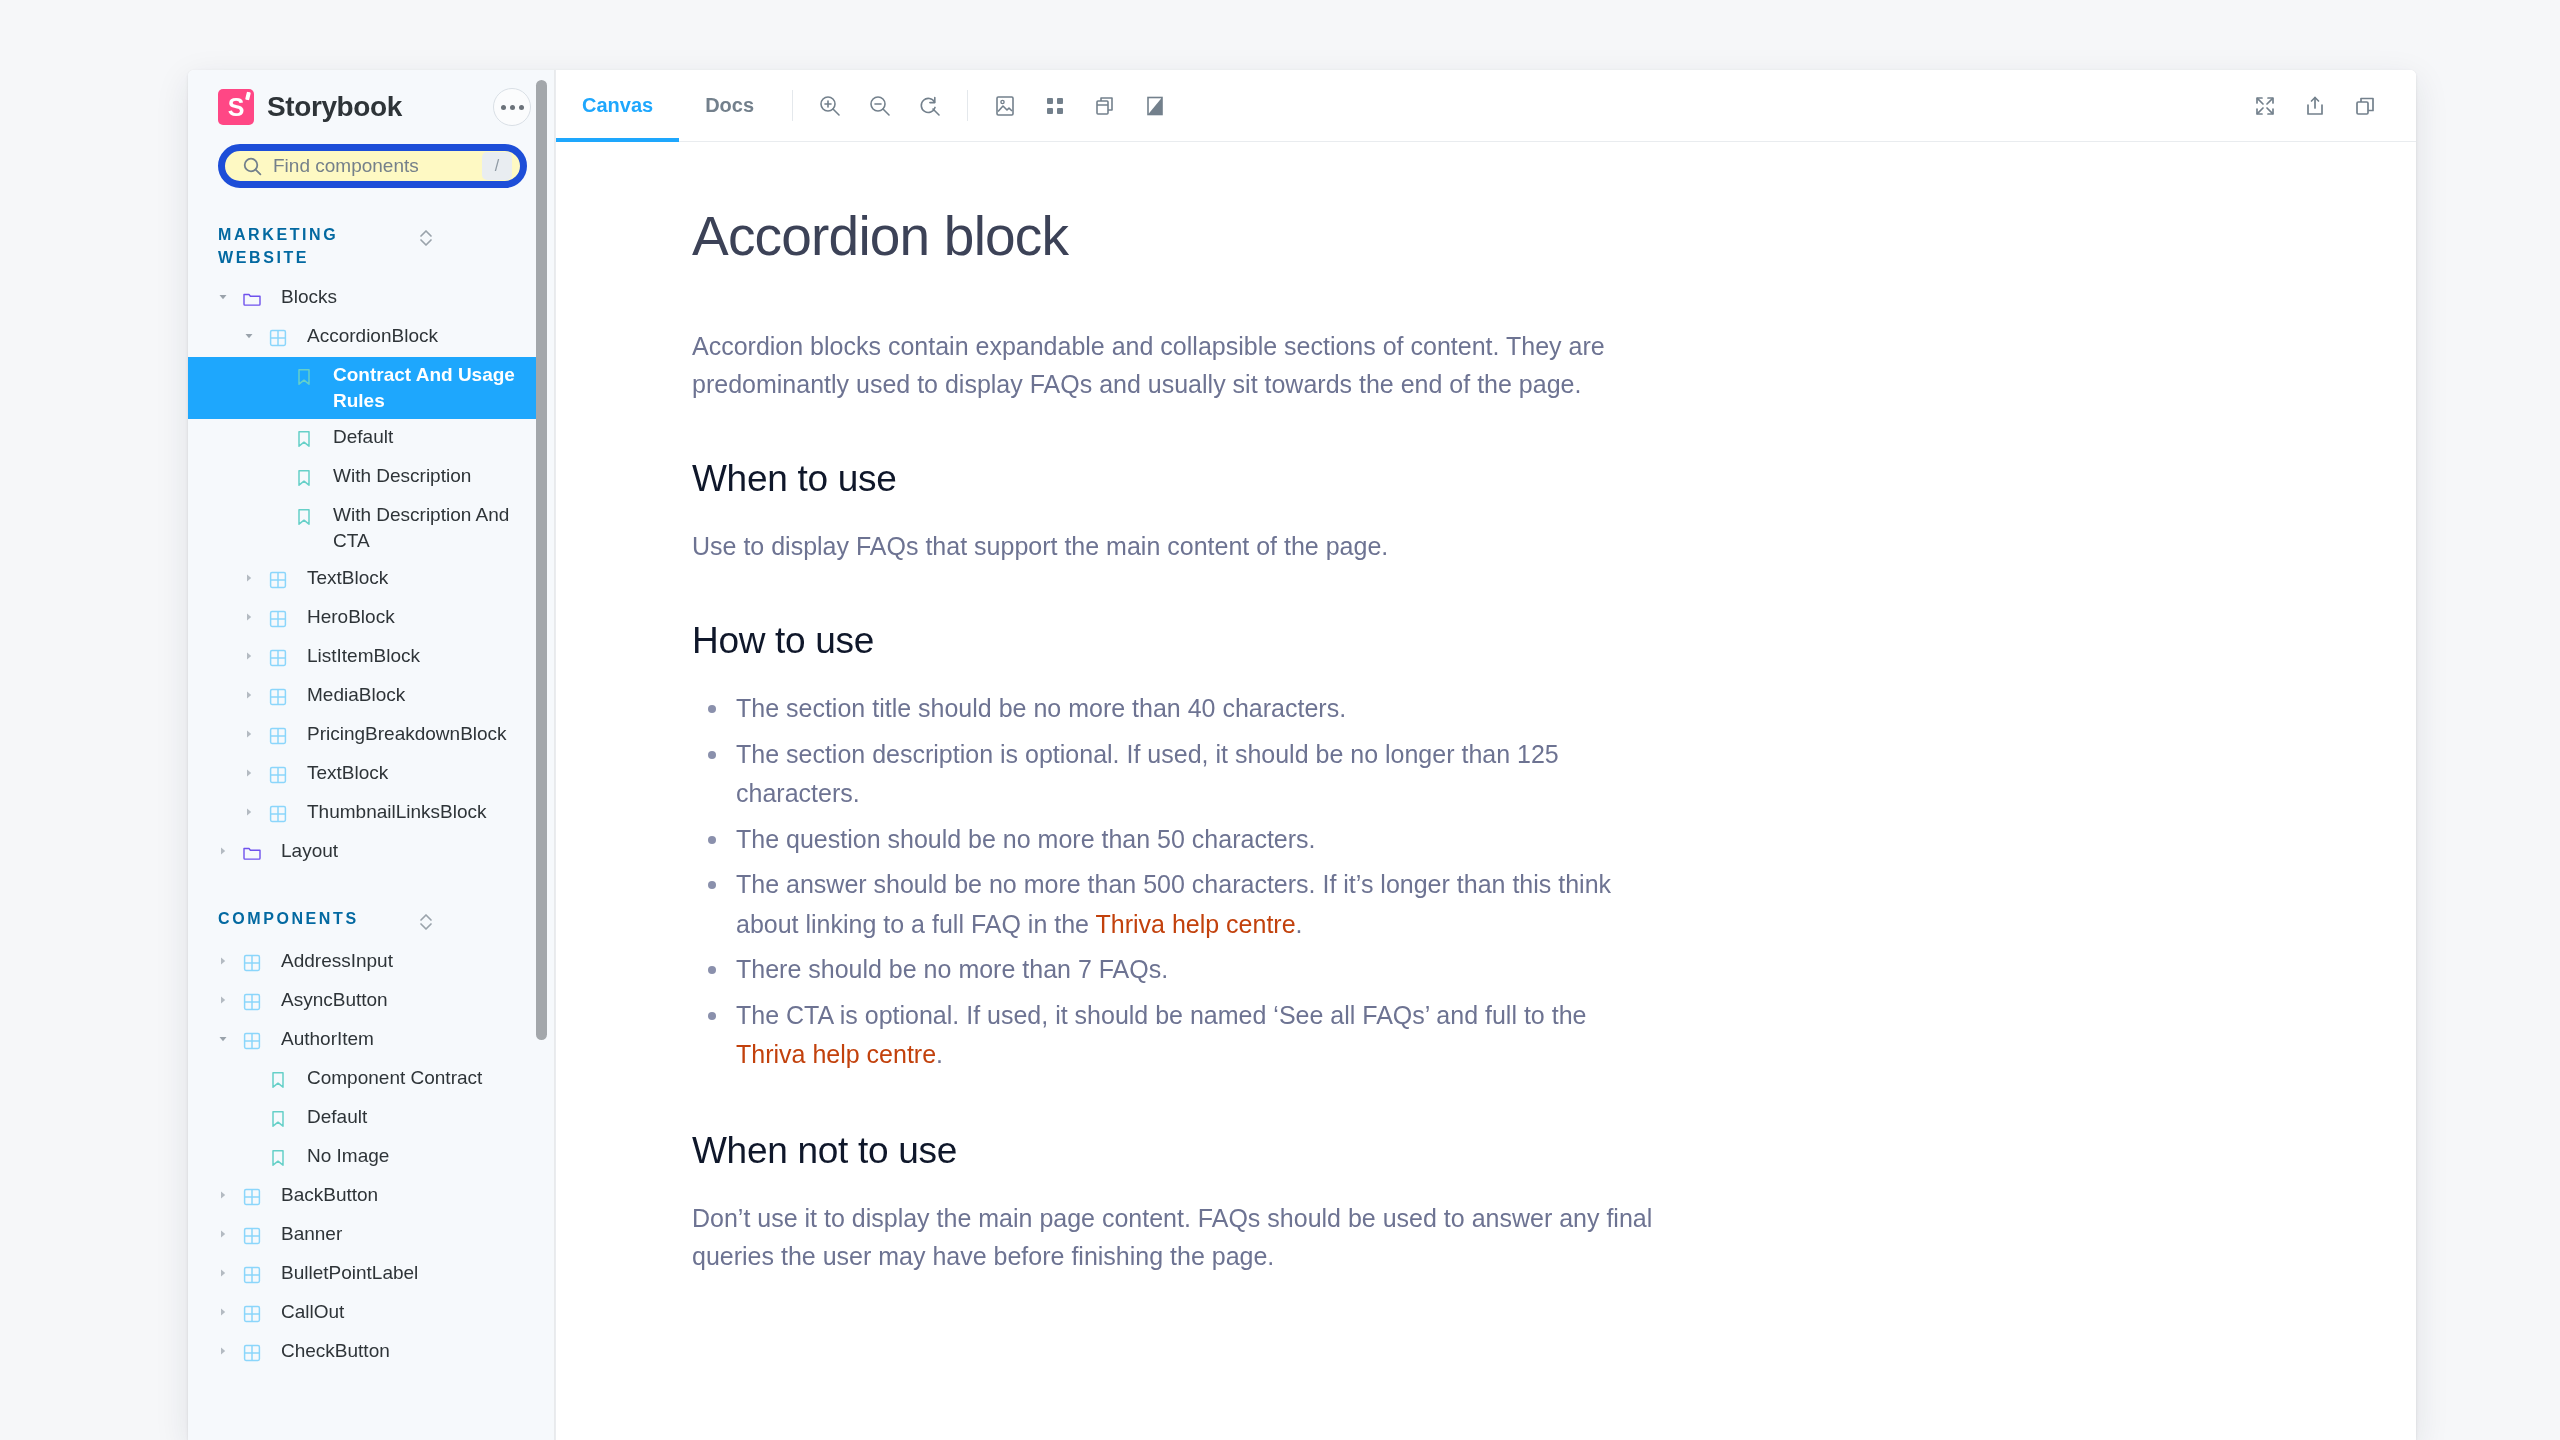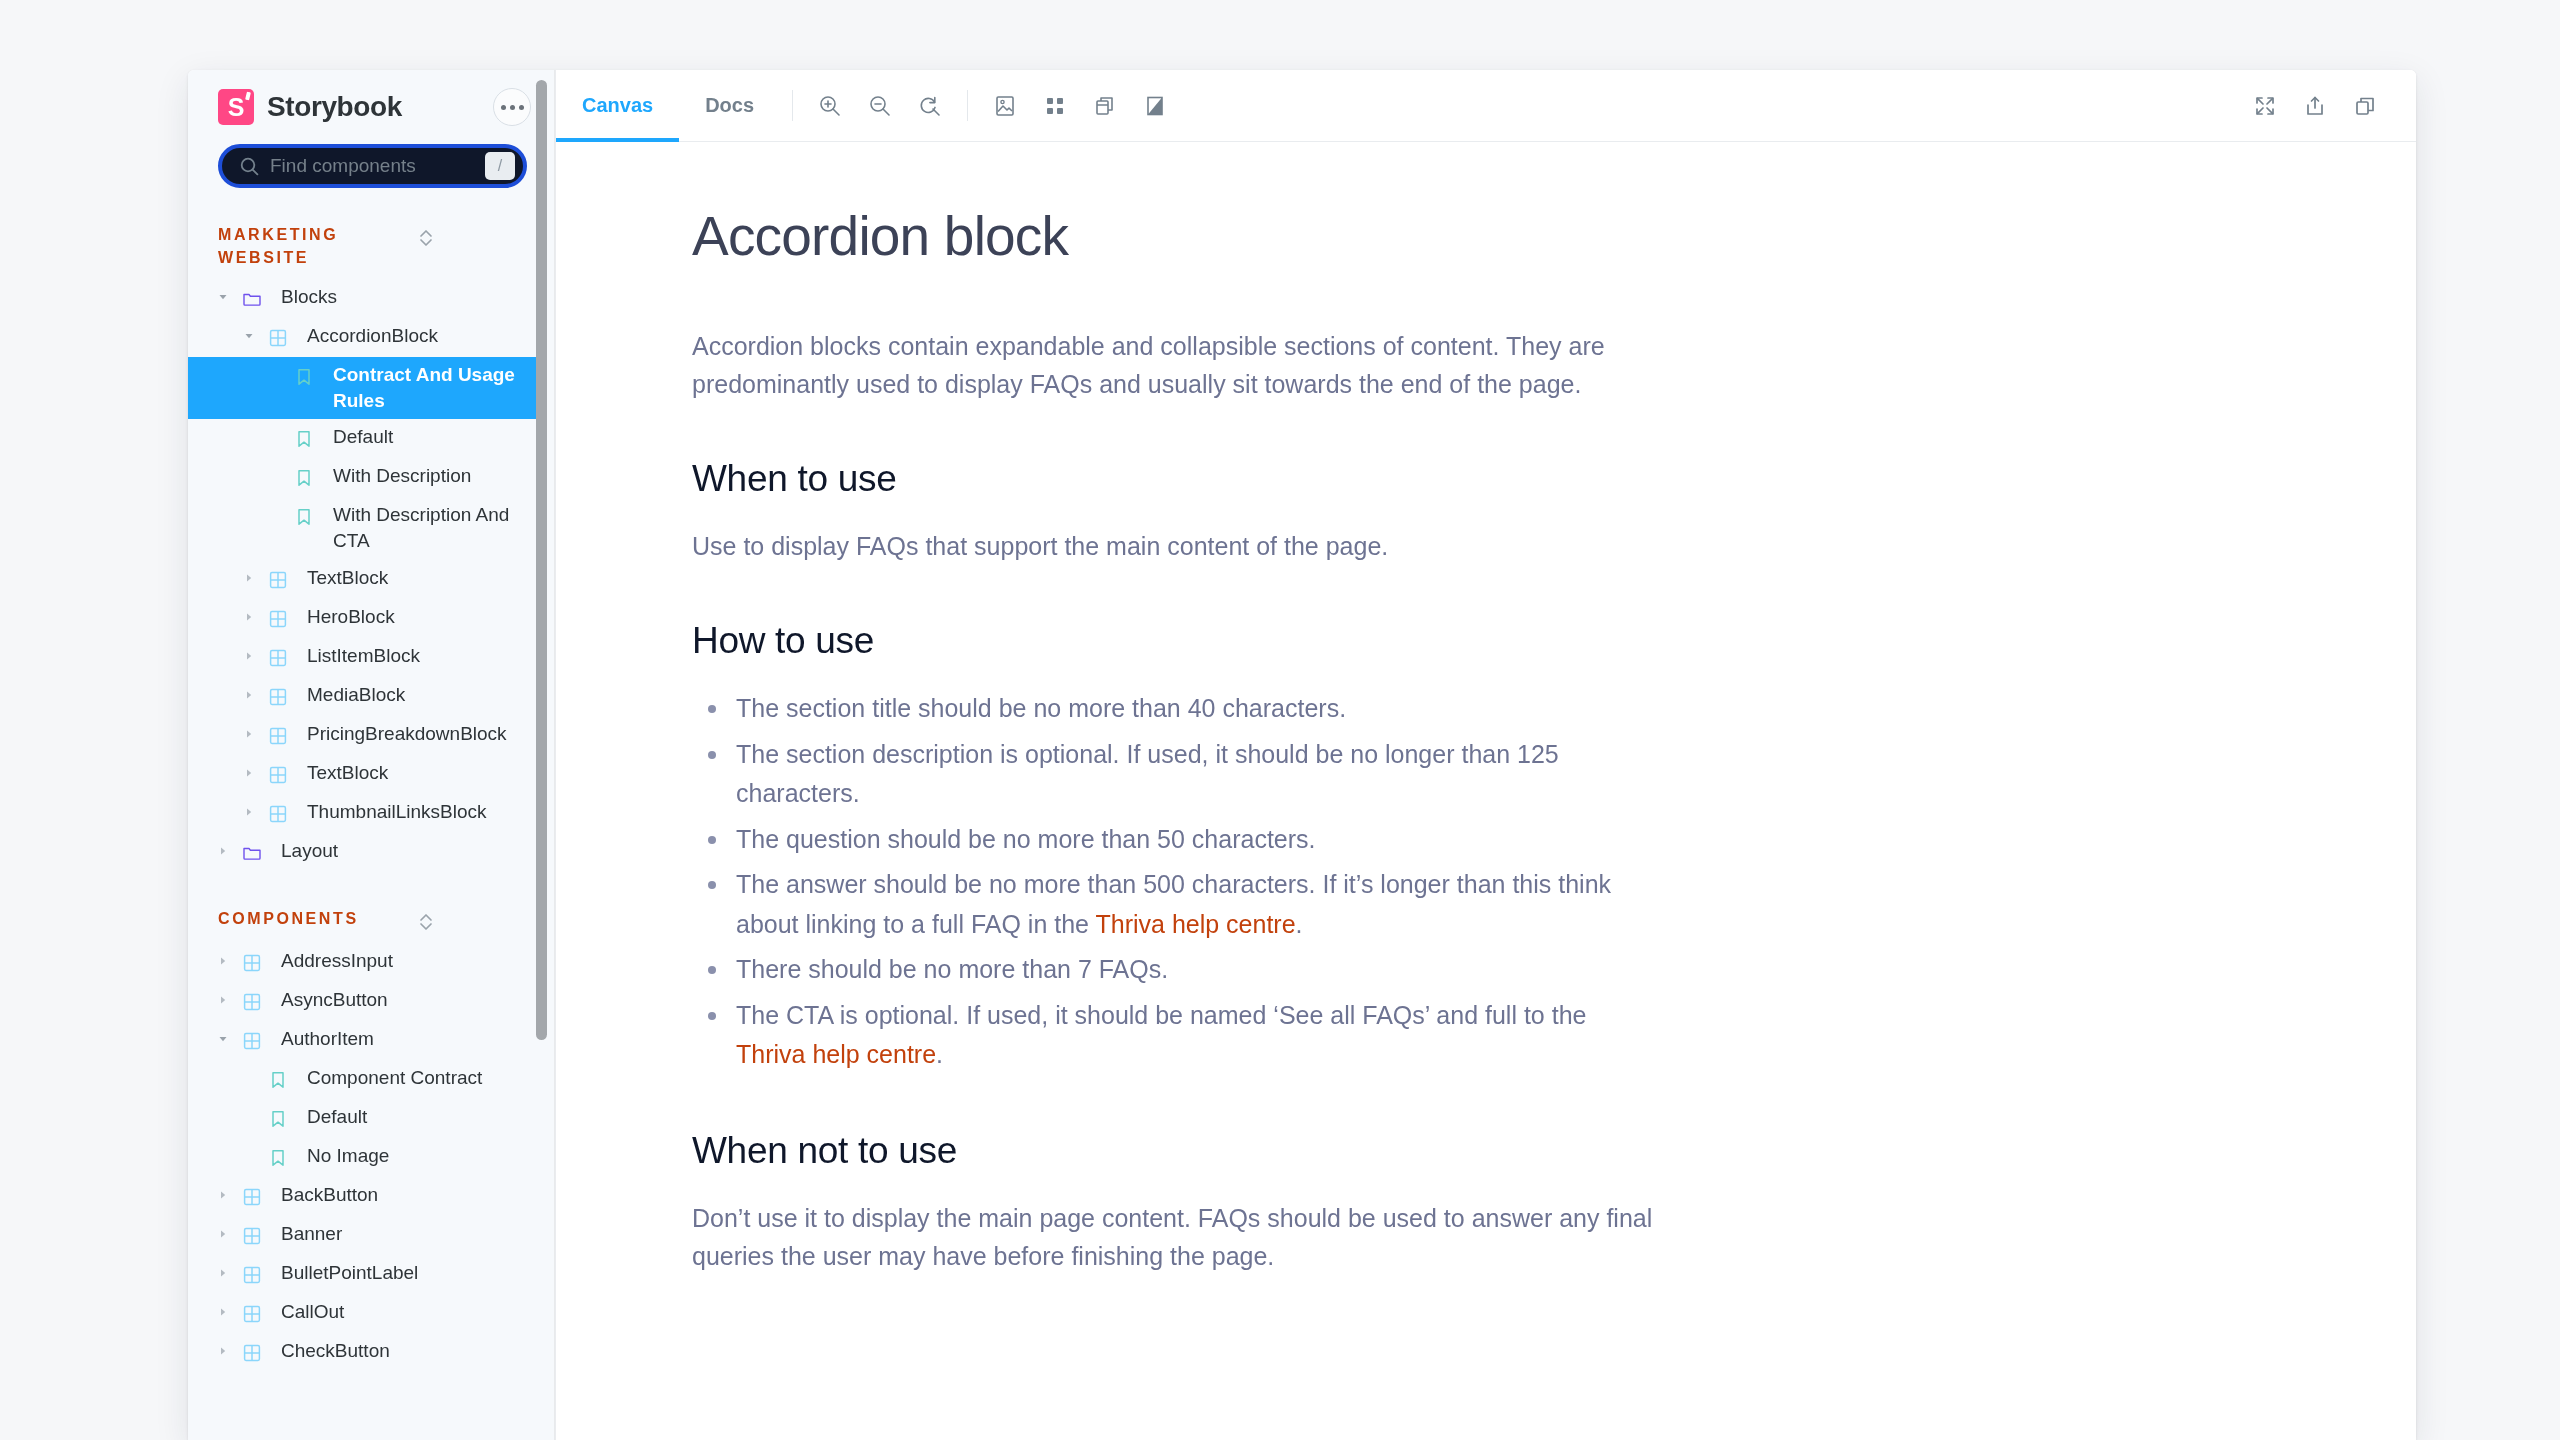--- a/index.html
+++ b/index.html
@@ -67,22 +67,22 @@
     border: 1px solid #d9dfe5; border-radius: 50%;
     background: #fbfcfd;
     display: flex; align-items: center; justify-content: center;
     gap: 4px; cursor: pointer;
   }
   .sb-dots i { width: 5px; height: 5px; border-radius: 50%; background: #6b727a; display: block; }
 
   .sb-searchwrap { padding: 0 28px 0 30px; }
   .sb-search {
     height: 44px;
-    border: 4px solid #1d4ed8; border-radius: 22px;
-    background: #0f172a;
+    border: 7px solid #1d4ed8; border-radius: 22px;
+    background: #fef9c3;
     display: flex; align-items: center;
     padding: 0 8px 0 18px;
     cursor: text;
   }
   .sb-search svg { flex: 0 0 19px; margin-right: 11px; }
   .sb-search-ph { flex: 1; font-size: 19px; color: #75808a; }
   .sb-kbd {
     width: 30px; height: 28px; border-radius: 5px;
     background: #e9edf1; color: #8e99a3;
     font-size: 16px; display: flex; align-items: center; justify-content: center;
@@ -90,21 +90,21 @@
 
   
   .sb-scroll { padding: 0 8px 0 0; }
   .sb-section {
     display: flex; align-items: flex-start;
     padding: 0 30px 0 30px;
     margin-top: 36px; margin-bottom: 10px;
   }
   .sb-section-label {
     flex: 1;
-    font-size: 16px; font-weight: 700; color: #c2410c;
+    font-size: 16px; font-weight: 700; color: #0369a1;
     letter-spacing: 2.6px; line-height: 1.42;
     max-width: 200px;
   }
   .sb-sorticon { flex: 0 0 16px; margin-top: 3px; cursor: pointer; }
 
   .tnode {
     display: flex; align-items: flex-start;
     min-height: 39px;
     padding: 5px 14px 5px 0;
     cursor: pointer;

